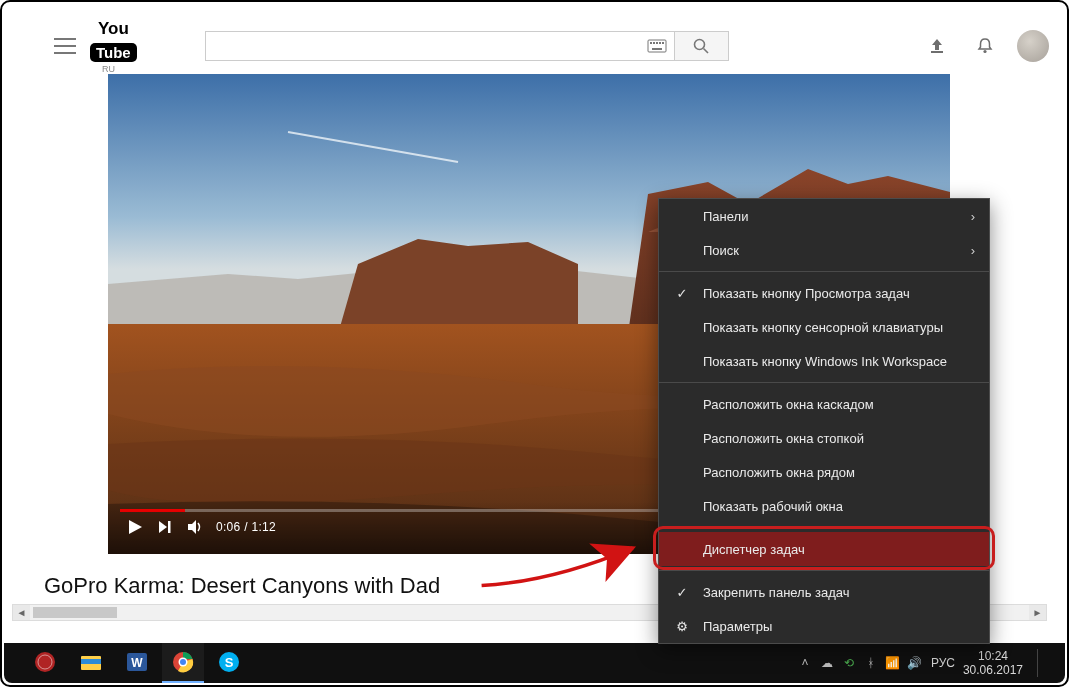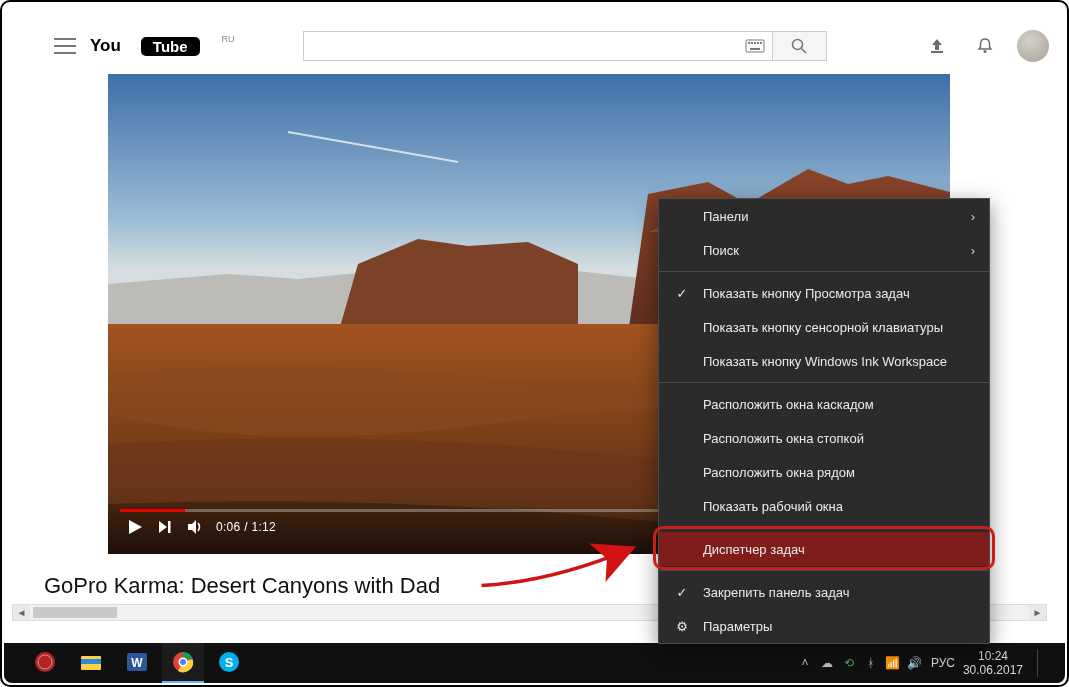--- a/index.html
+++ b/index.html
@@ -14,24 +14,24 @@
   }
   
   .yt-header {
     position: absolute; left: 52px; top: 26px; right: 18px;
     height: 36px;
     display: flex; align-items: center;
     background: #fff;
   }
   .yt-menu-icon { width: 22px; height: 16px; margin-right: 14px; cursor: pointer; display:flex; flex-direction:column; justify-content:space-between;}
   .yt-menu-icon span{ display:block; height:2px; background:#777;}
-  .yt-logo { display:flex; align-items:center; gap:20px; margin-right: 68px;}
-  .yt-logo .tube { background:#000; color:#fff; padding:1px 12px; border-radius:5px; font-weight:bold; font-size:15px;}
+  .yt-logo { display:flex; align-items:center; gap:4px; margin-right: 68px; flex-direction: column;}
+  .yt-logo .tube { background:#000; color:#fff; padding:1px 6px; border-radius:5px; font-weight:bold; font-size:15px;}
   .yt-logo .you { color:#000; font-weight:bold; font-size:17px;}
-  .yt-logo .ru  { font-size:9px; color:#888; align-self:flex-start; margin-left:2px; margin-top:-2px;}
+  .yt-logo .ru  { font-size:9px; color:#888; align-self:flex-start; margin-left:12px; margin-top:-2px;}
   .yt-search {
     flex: 0 0 470px; height:30px; border:1px solid #ccc;
     display:flex; align-items:center; background:#fff;
   }
   .yt-search input{ flex:1; border:0; outline:0; padding:0 8px; font-size:14px;}
   .yt-kbd { width:26px; height:20px; margin-right:4px; color:#666; display:flex; align-items:center; justify-content:center;}
   .yt-search-btn{
     width:54px; height:30px; border:1px solid #ccc; border-left:0;
     background:#f5f5f5; display:flex; align-items:center; justify-content:center; cursor:pointer;
   }

